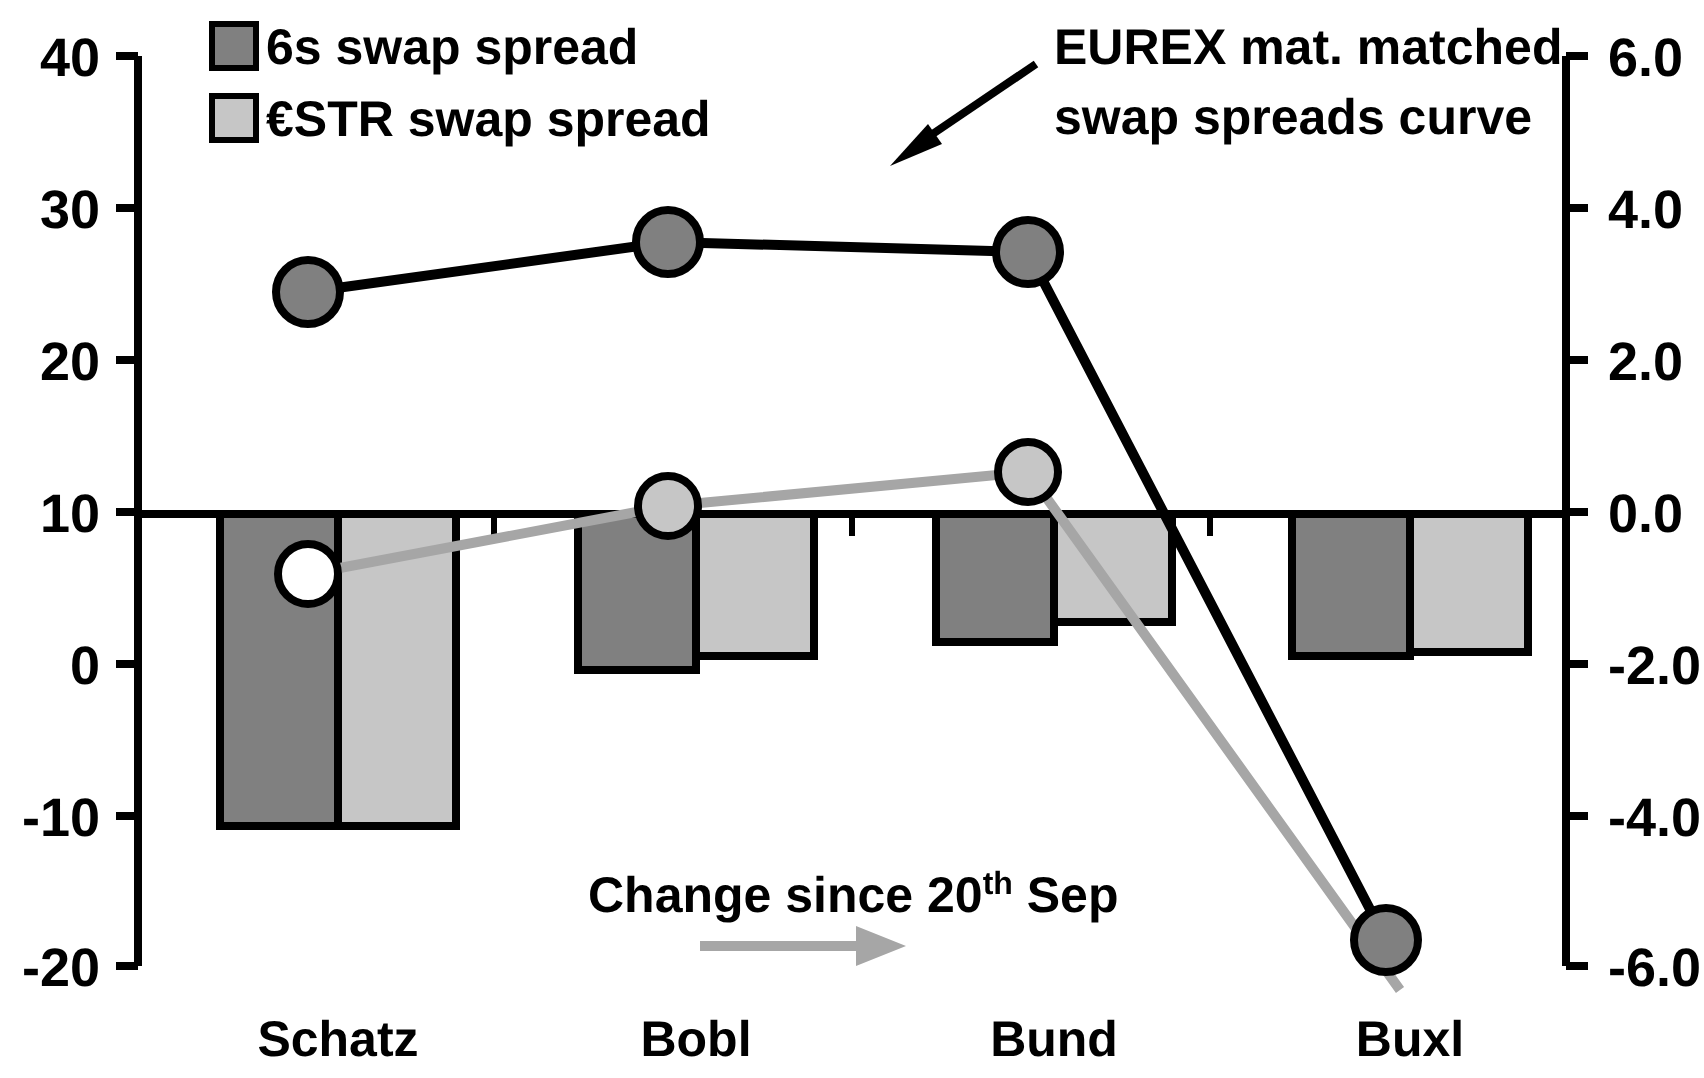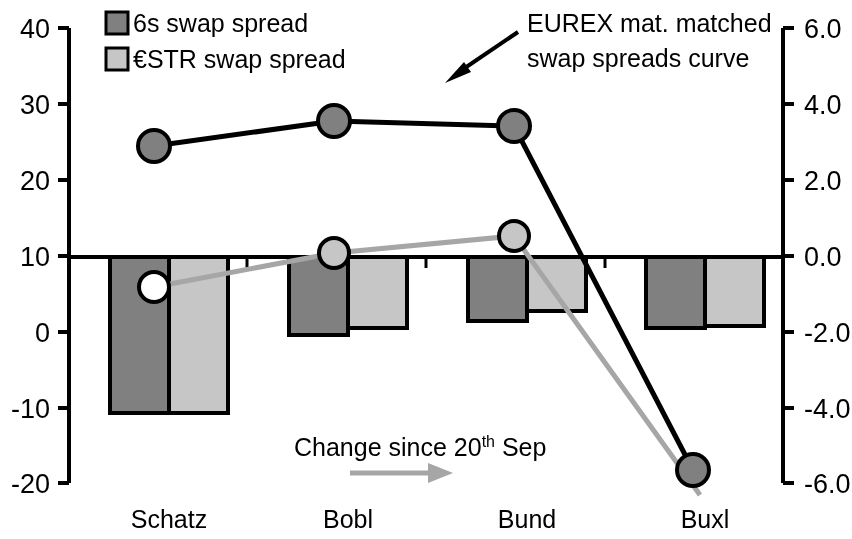--- a/index.html
+++ b/index.html
@@ -1,18 +1,18 @@
 <!DOCTYPE html>
 <html><head>
 <meta charset="utf-8">
 <style>
   html,body{margin:0;padding:0;background:#ffffff;}
   body{width:852px;height:539px;overflow:hidden;
        font-family:"Liberation Sans",sans-serif;color:#000;}
-  #chart-root{position:relative;width:852px;height:539px;}
+  #chart-root{position:relative;width:852px;height:539px;font-weight:bold;}
   svg#plot{position:absolute;left:0;top:0;width:852px;height:539px;display:block;}
 
   .tick-label{font-size:27px;fill:#000;font-family:"Liberation Sans",sans-serif;}
   .cat-label{font-size:25px;fill:#000;font-family:"Liberation Sans",sans-serif;}
   .legend-label{font-size:25px;fill:#000;font-family:"Liberation Sans",sans-serif;}
   .anno-label{font-size:25px;fill:#000;font-family:"Liberation Sans",sans-serif;}
   .anno-sup{font-size:16px;fill:#000;font-family:"Liberation Sans",sans-serif;}
 </style>
 </head>
 <body>

